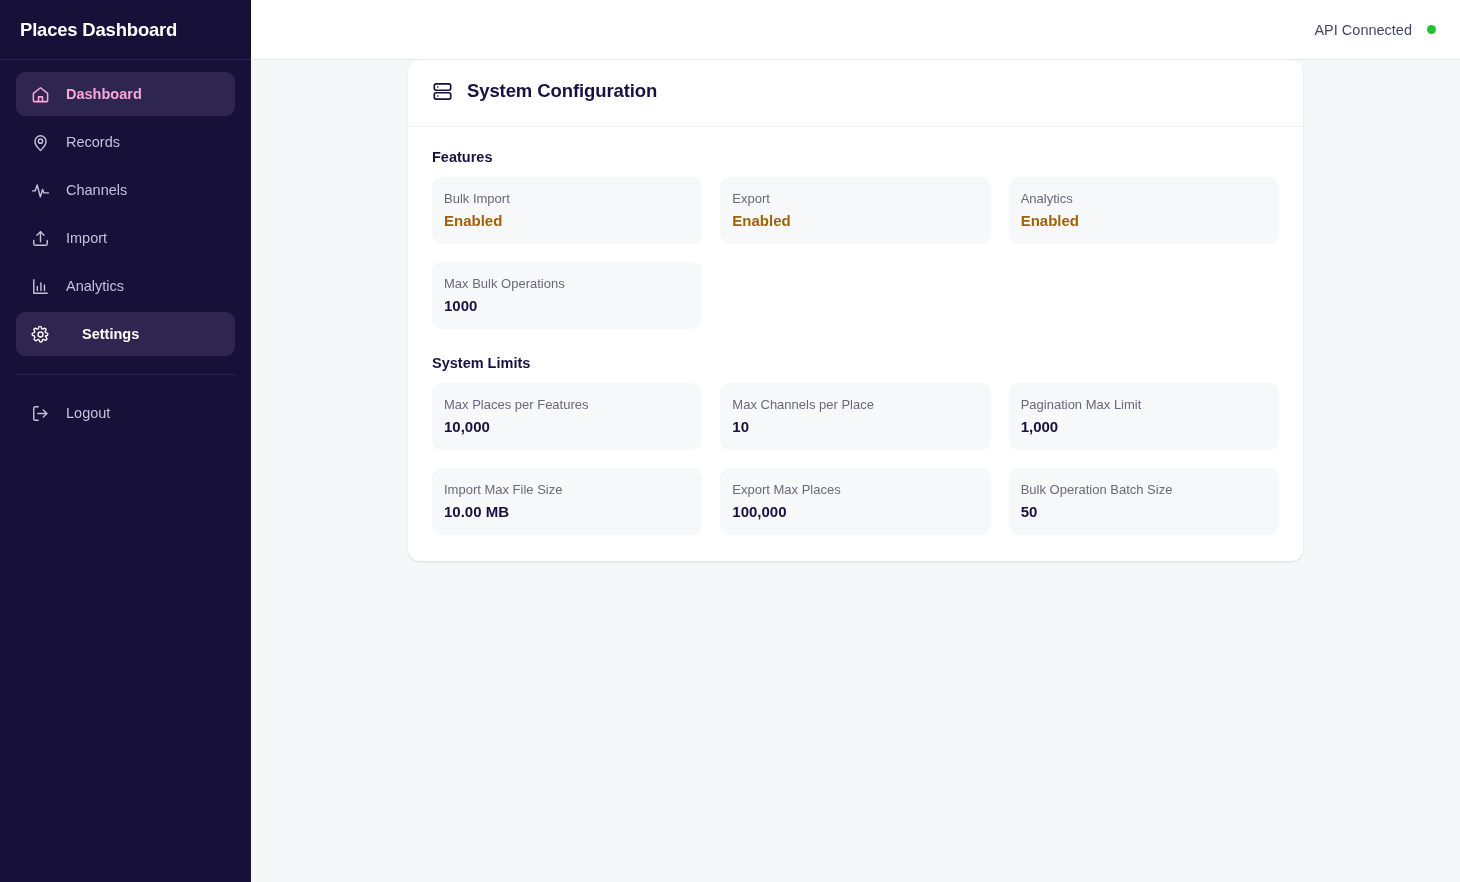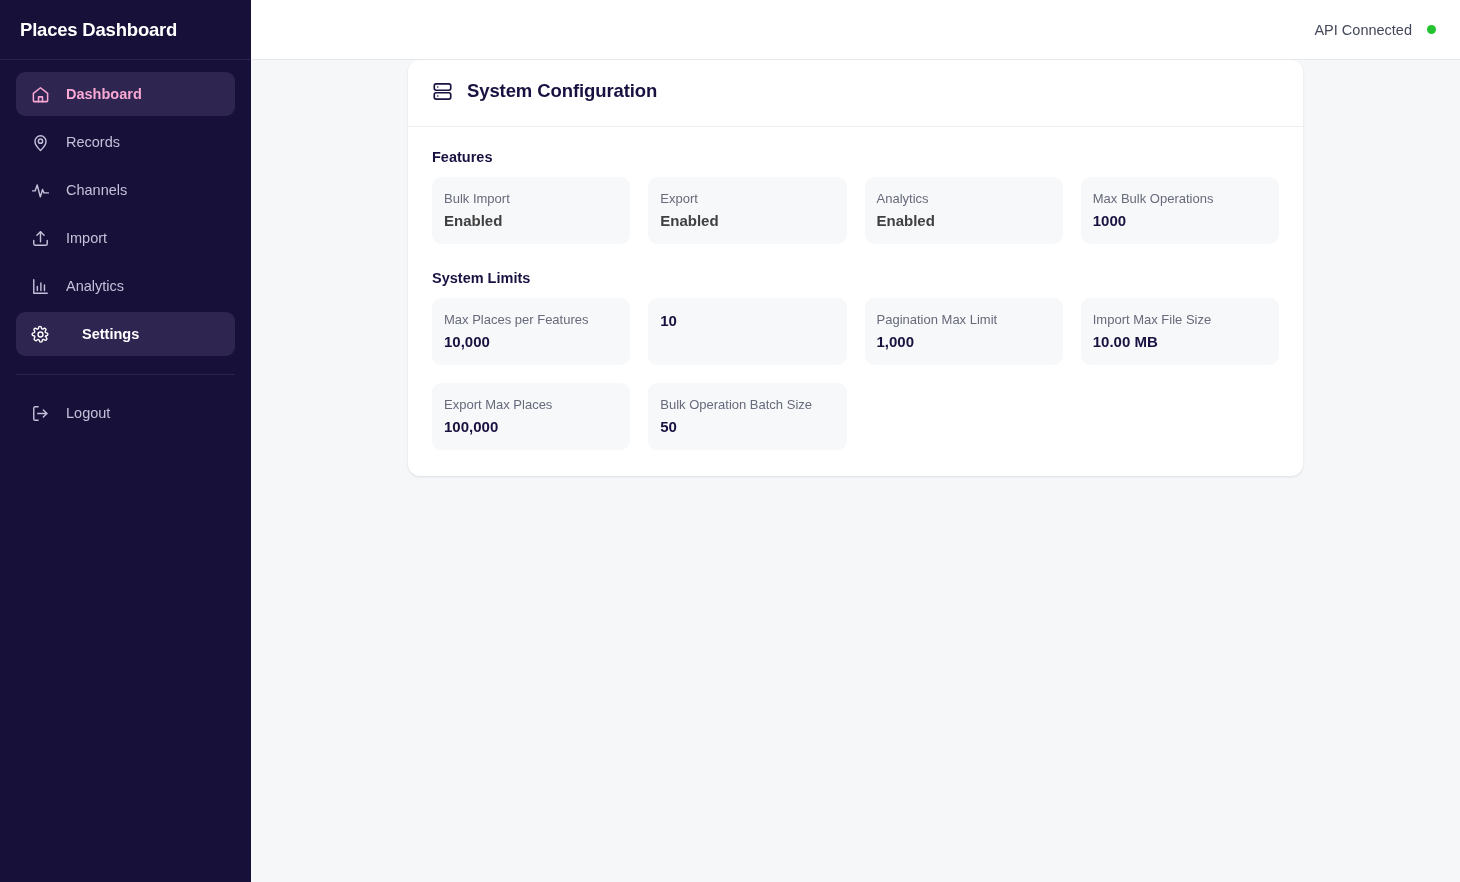--- a/index.html
+++ b/index.html
@@ -94,32 +94,32 @@
   .card-body { padding: 22px 24px 26px 24px; }
 
   .section-title {
     font-size: 14.5px; font-weight: bold; color: #191140;
     margin-bottom: 12px;
   }
   .section + .section { margin-top: 26px; }
 
   .grid {
     display: grid;
-    grid-template-columns: 1fr 1fr 1fr 1fr;
+    grid-template-columns: 1fr 1fr 1fr;
     gap: 18px 18px;
   }
   .tile {
     background: #f7f8fa;
     border-radius: 9px;
     padding: 14px 12px 15px 12px;
     min-height: 62px;
   }
   .tile-label { font-size: 13px; color: #666a7a; margin-bottom: 6px; }
   .tile-value { font-size: 15px; font-weight: bold; color: #191140; }
-  .tile-value.enabled { color: #404040; }
+  .tile-value.enabled { color: #a16207; }
 </style>
 </head>
 <body>
 
 <div class="app">
 
   <aside class="sidebar">
     <div class="brand">
       <span class="brand-title">Places Dashboard</span>
     </div>
@@ -254,20 +254,21 @@
             </div>
 
             <div class="section">
               <div class="section-title">System Limits</div>
               <div class="grid">
                 <div class="tile">
                   <div class="tile-label">Max Places per Features</div>
                   <div class="tile-value">10,000</div>
                 </div>
                 <div class="tile">
+                  <div class="tile-label">Max Channels per Place</div>
                   <div class="tile-value">10</div>
                 </div>
                 <div class="tile">
                   <div class="tile-label">Pagination Max Limit</div>
                   <div class="tile-value">1,000</div>
                 </div>
                 <div class="tile">
                   <div class="tile-label">Import Max File Size</div>
                   <div class="tile-value">10.00 MB</div>
                 </div>

